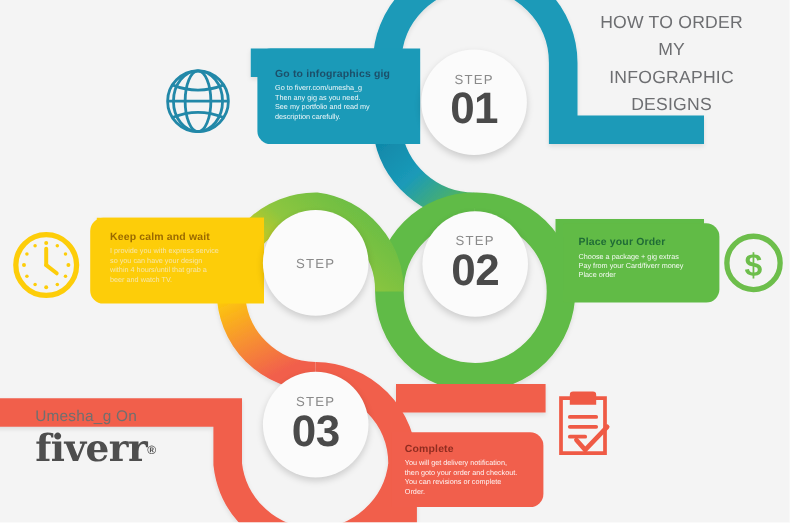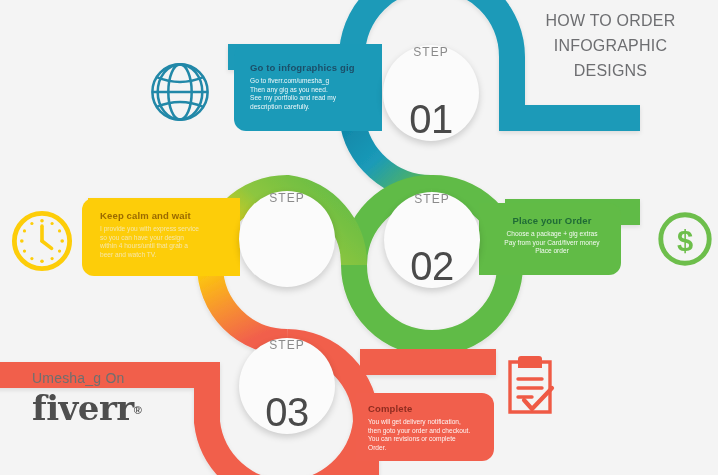--- a/index.html
+++ b/index.html
@@ -66,26 +66,25 @@
     left: 234px; top: 44px;
     width: 148px; height: 87px;
     background: #1b9ab8;
     border-radius: 12px 0 0 12px;
     padding: 18px 10px 4px 16px;
   }
   #callout-1 .c-title { color: #1c4f69; }
 
   
   #callout-2 {
-    left: 479px; top: 203px;
+    left: 512px; top: 203px;
     width: 142px; height: 72px;
     background: #61bb46;
     border-radius: 0 12px 12px 0;
     padding: 12px 10px 0 14px;
-    text-align: center;
   }
   #callout-2 .c-title { color: #1f6b36; }
 
   
   #callout-3 {
     left: 82px; top: 198px;
     width: 158px; height: 78px;
     background: #fdcd09;
     border-radius: 12px 0 0 12px;
     padding: 12px 12px 0 18px;
@@ -107,33 +106,33 @@
   
   .step-circle {
     position: absolute;
     width: 96px; height: 96px;
     border-radius: 50%;
     background: #fbfbfb;
     box-shadow: 0 3px 7px rgba(0,0,0,0.17);
     display: flex;
     flex-direction: column;
     align-items: center;
-    justify-content: space-between;
+    justify-content: center;
   }
   .step-circle .s-label {
     font-size: 12px;
     letter-spacing: 1.1px;
     color: #8a8a8a;
     font-weight: normal;
     margin-bottom: -2px;
   }
   .step-circle .s-num {
     font-size: 40px;
     color: #4a4a4a;
-    font-weight: normal;
+    font-weight: bold;
     line-height: 44px;
     letter-spacing: -0.5px;
   }
   #step-circle-1 { left: 383px; top: 45px; }
   #step-circle-2 { left: 384px; top: 192px; }
   #step-circle-3 { left: 239px; top: 191px; }
   #step-circle-4 { left: 239px; top: 338px; }
 
   
   .side-icon { position: absolute; }
@@ -239,20 +238,21 @@
                L -12 375"></path>
 
       <path stroke="#f15f4c" d="M 360 362 L 496 362"></path>
 
       <path stroke="#f15f4c" d="M 366 422 L 366 488"></path>
     </g>
   </svg>
 
   <div class="headline">
     <span class="hl-line">HOW TO ORDER</span>
+    <span class="hl-line">MY</span>
     <span class="hl-line">INFOGRAPHIC</span>
     <span class="hl-line">DESIGNS</span>
   </div>
 
   <div class="callout" id="callout-1">
     <p class="c-title">Go to infographics gig</p>
     <p class="c-body">
       <span>Go to fiverr.com/umesha_g</span>
       <span>Then any  gig as you need.</span>
       <span>See my portfolio and read my</span>

